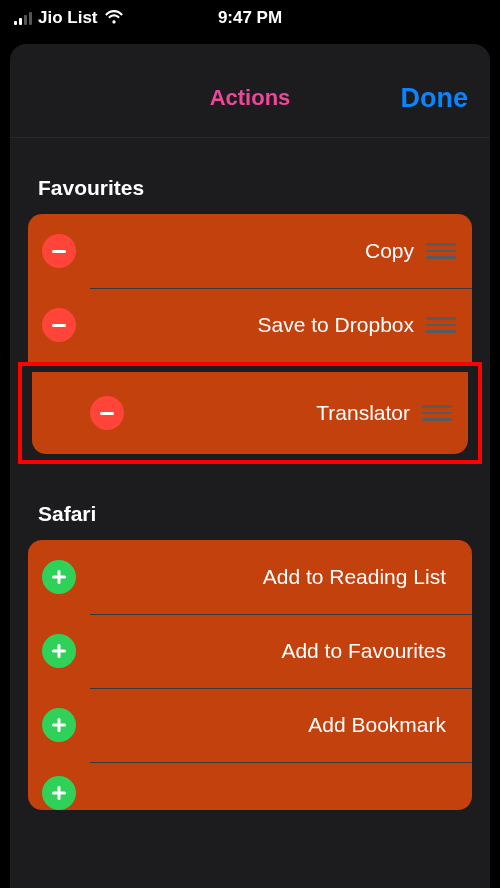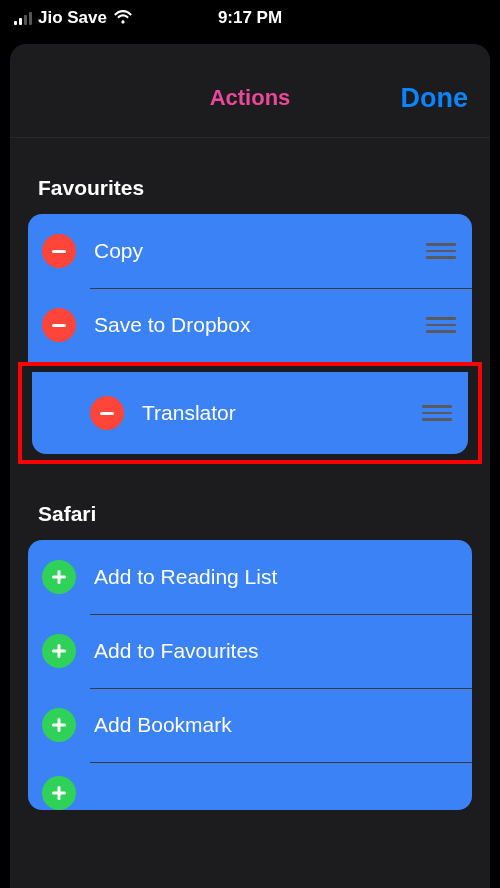--- a/index.html
+++ b/index.html
@@ -55,23 +55,24 @@
     color: #0a84ff; font-size: 27px; font-weight: 600;
   }
 
   .content { padding: 0 8px; }
 
   .section-header {
     font-size: 21px; font-weight: 700; color: #fff;
     padding: 38px 20px 14px 20px;
   }
   .group {
-    background: #3b82f6;
+    background: #c2410c;
     border-radius: 14px;
     margin: 0 10px;
+    text-align: right;
   }
   .row {
     display: flex;
     align-items: center;
     min-height: 74px;
     padding: 14px 16px 14px 14px;
     position: relative;
   }
   .row + .row::before {
     content: "";
@@ -131,28 +132,28 @@
 <body>
 
 <div class="status-bar">
   <div class="status-left">
     <span class="signal-bars">
       <span class="on"></span>
         <span class="on"></span>
         <span></span>
         <span></span>
     </span>
-    <span>Jio Save</span>
+    <span>Jio List</span>
     <span class="wifi-icon">
       <svg width="20" height="14" viewBox="0 0 20 14">
           <path d="M10 13.5c.9 0 1.6-.7 1.6-1.6S10.9 10.3 10 10.3s-1.6.7-1.6 1.6.7 1.6 1.6 1.6zm-4.3-4.9C7 7.2 8.4 6.6 10 6.6s3 .6 4.3 2l1.5-1.5C14 5.1 12.1 4.3 10 4.3S6 5.1 4.2 7.1l1.5 1.5zM1.1 4.2l1.5 1.5C4.7 3.4 7.2 2.3 10 2.3s5.3 1.1 7.4 3.4L18.9 4.2C16.4 1.5 13.4 0 10 0S3.6 1.5 1.1 4.2z" fill="#fff"></path>
         </svg>
     </span>
   </div>
-  <div class="status-center">9:17 PM</div>
+  <div class="status-center">9:47 PM</div>
 </div>
 
 <div class="sheet">
   <div class="sheet-inner">
 
     <div class="nav">
       <div class="nav-title">Actions</div>
       <div class="nav-done">Done</div>
     </div>
 

